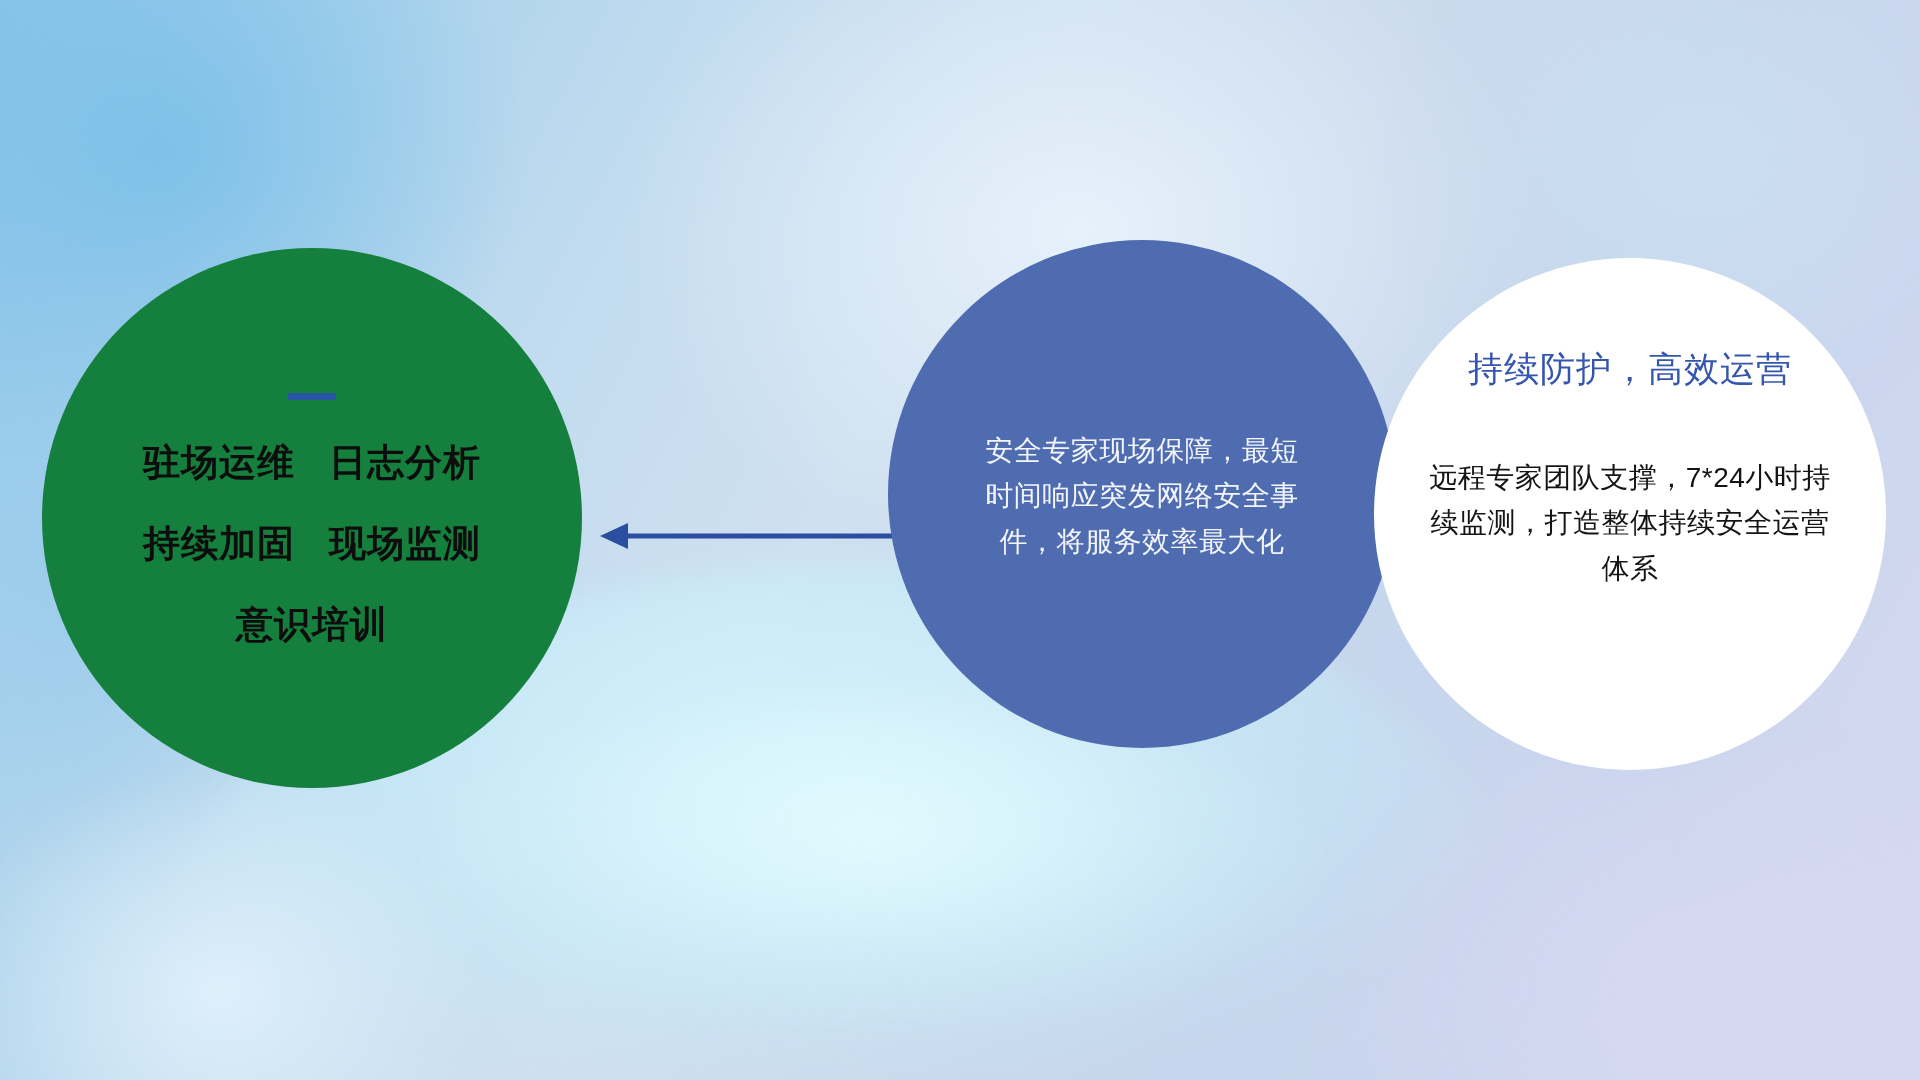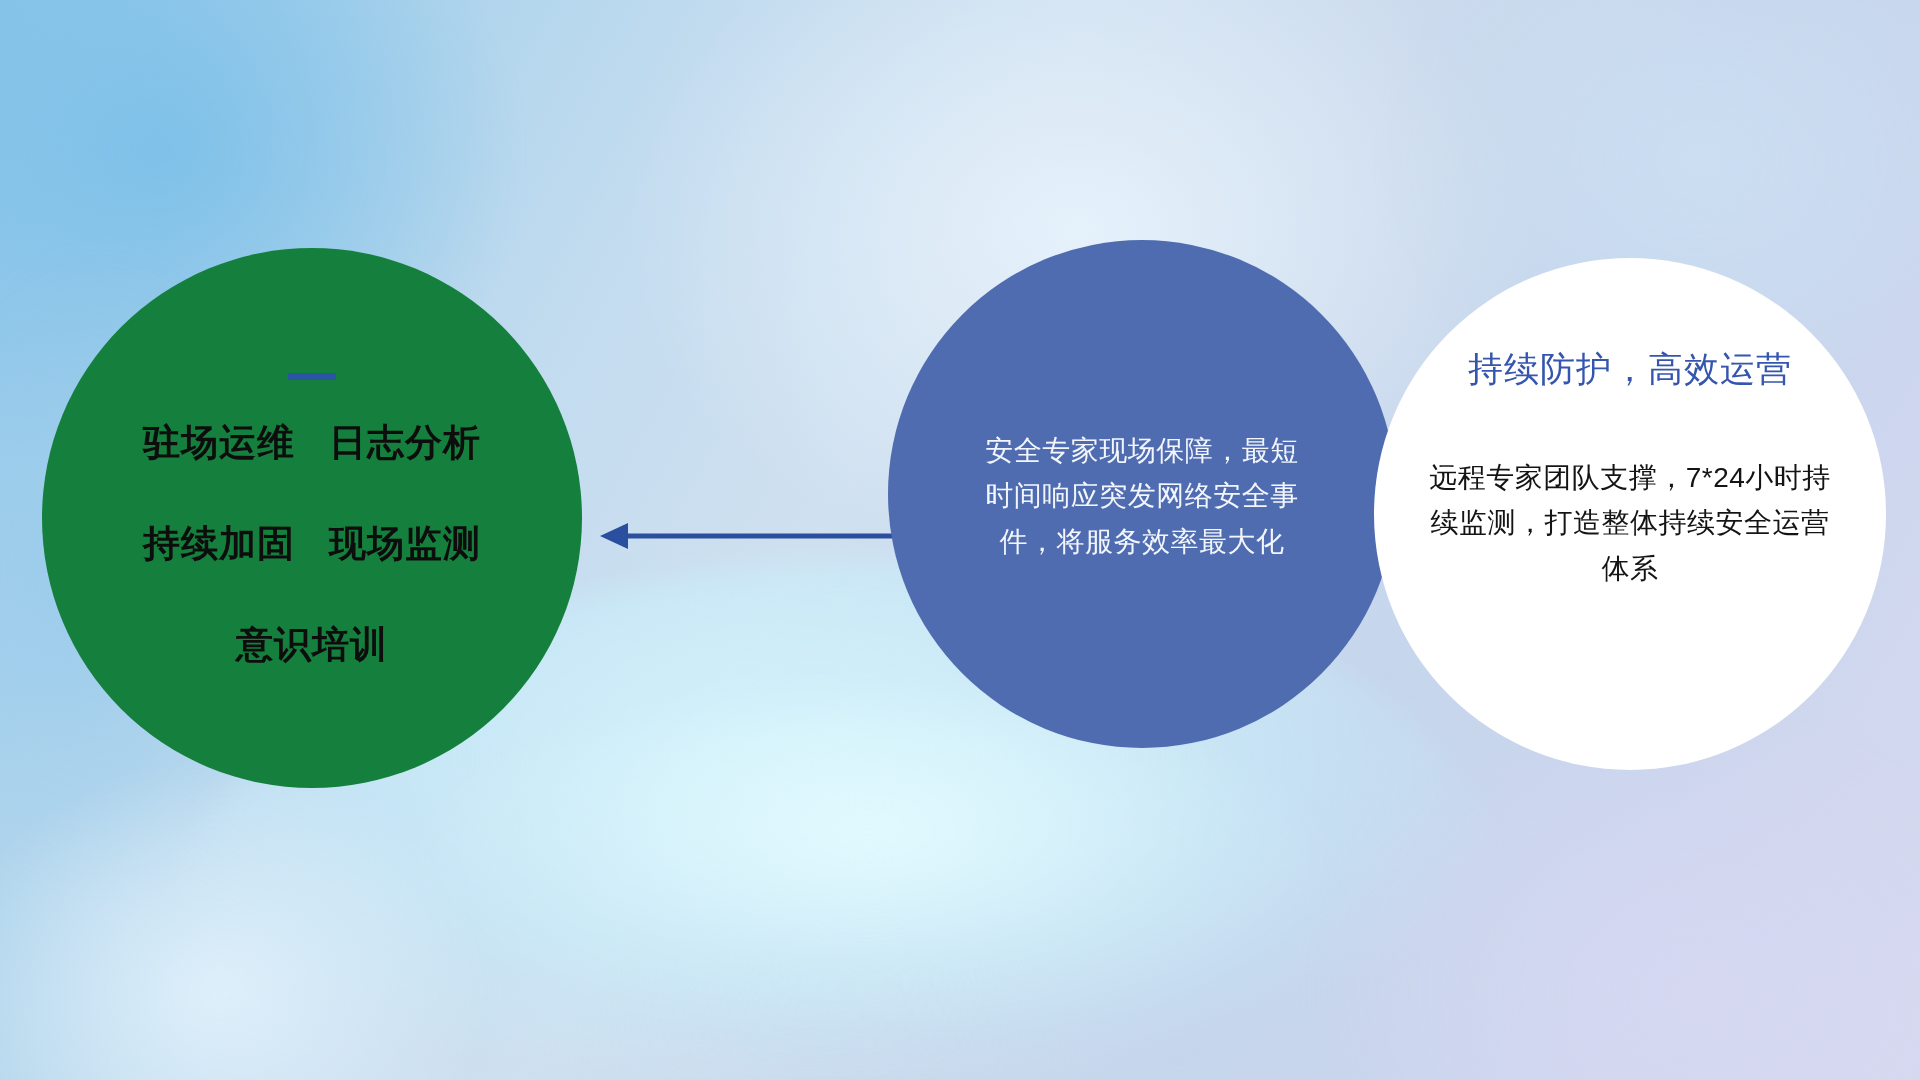--- a/index.html
+++ b/index.html
@@ -146,21 +146,21 @@
     display: flex;
     justify-content: center;
     gap: 34px;
     color: #0D0D0D;
     font-weight: bold;
     font-size: 37px;
     line-height: 1.0;
     letter-spacing: 1px;
     white-space: nowrap;
   }
-  .kw-row + .kw-row { margin-top: 64px; }
+  .kw-row + .kw-row { margin-top: 44px; }
   .kw-row.single { justify-content: center; }
 
   .circle-mid {
     left: 888px;
     top: 240px;
     width: 508px;
     height: 508px;
     background: #4F6CB0;
     z-index: 5;
     display: flex;

